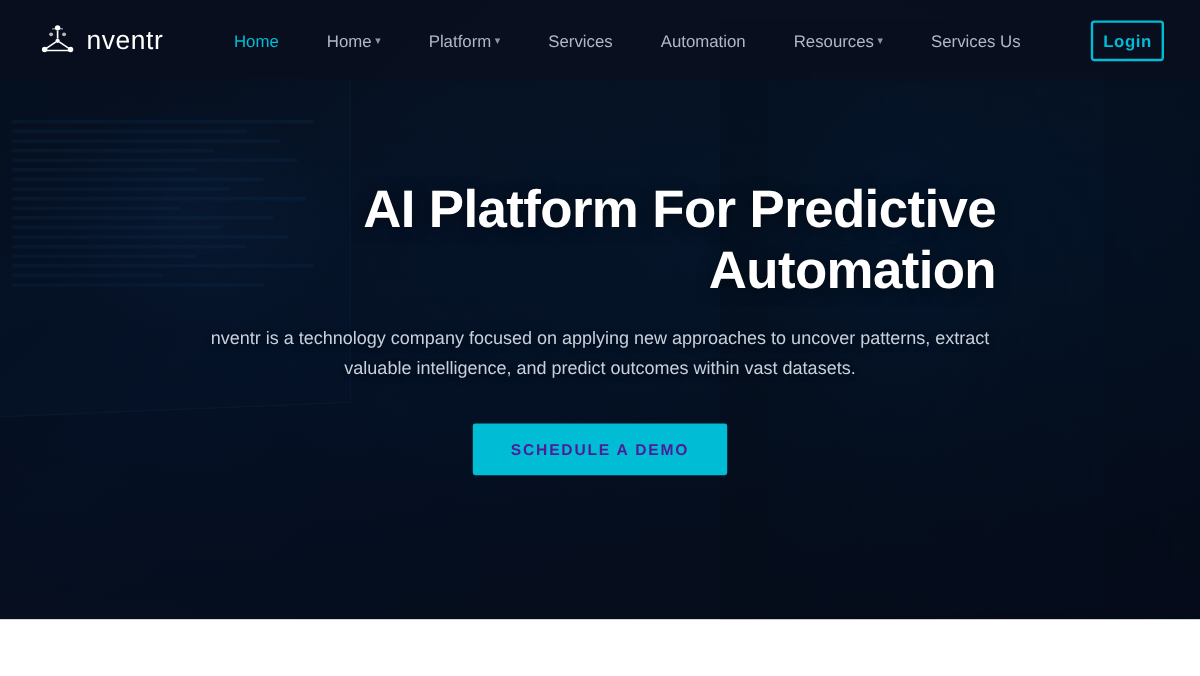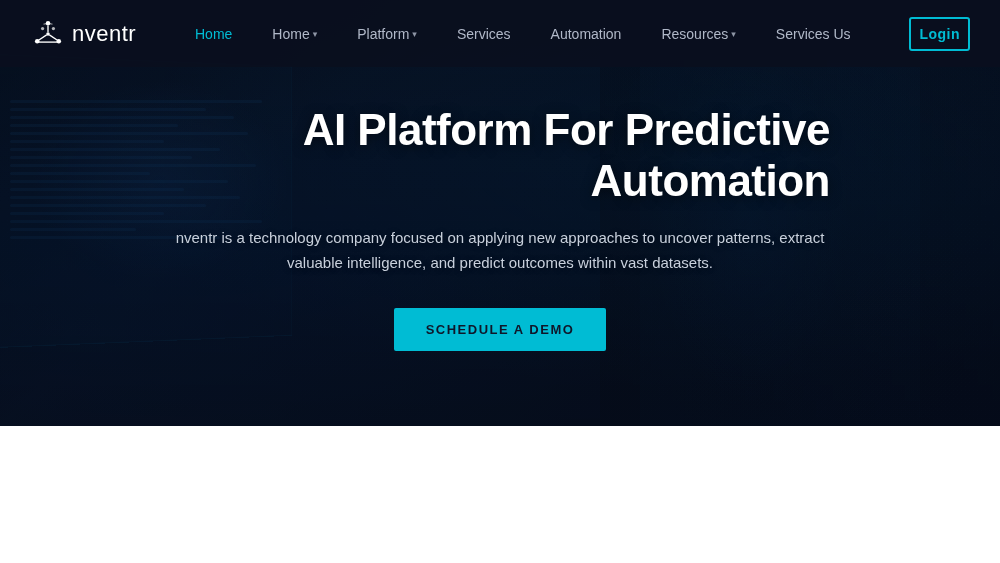--- a/index.html
+++ b/index.html
@@ -85,21 +85,21 @@
       cursor: pointer;
       border-radius: 3px;
       letter-spacing: 0.5px;
       transition: background 0.2s, color 0.2s;
     }
 
     
     .hero {
       position: relative;
       width: 1000px;
-      height: 426px;
+      height: 516px;
       overflow: hidden;
       display: flex;
       flex-direction: column;
       align-items: center;
       justify-content: center;
     }
 
     .hero-bg {
       position: absolute;
       inset: 0;
@@ -223,21 +223,21 @@
       font-size: 15px;
       line-height: 1.65;
       max-width: 680px;
       margin: 0 auto 32px;
       text-shadow: 0 1px 6px rgba(0,0,0,0.4);
     }
 
     .cta-btn {
       background: #00bcd4;
       border: none;
-      color: #0f172a;
+      color: #4c1d95;
       padding: 14px 32px;
       font-size: 13px;
       font-weight: 700;
       letter-spacing: 1.5px;
       cursor: pointer;
       border-radius: 2px;
       text-transform: uppercase;
       transition: background 0.2s;
     }
 

